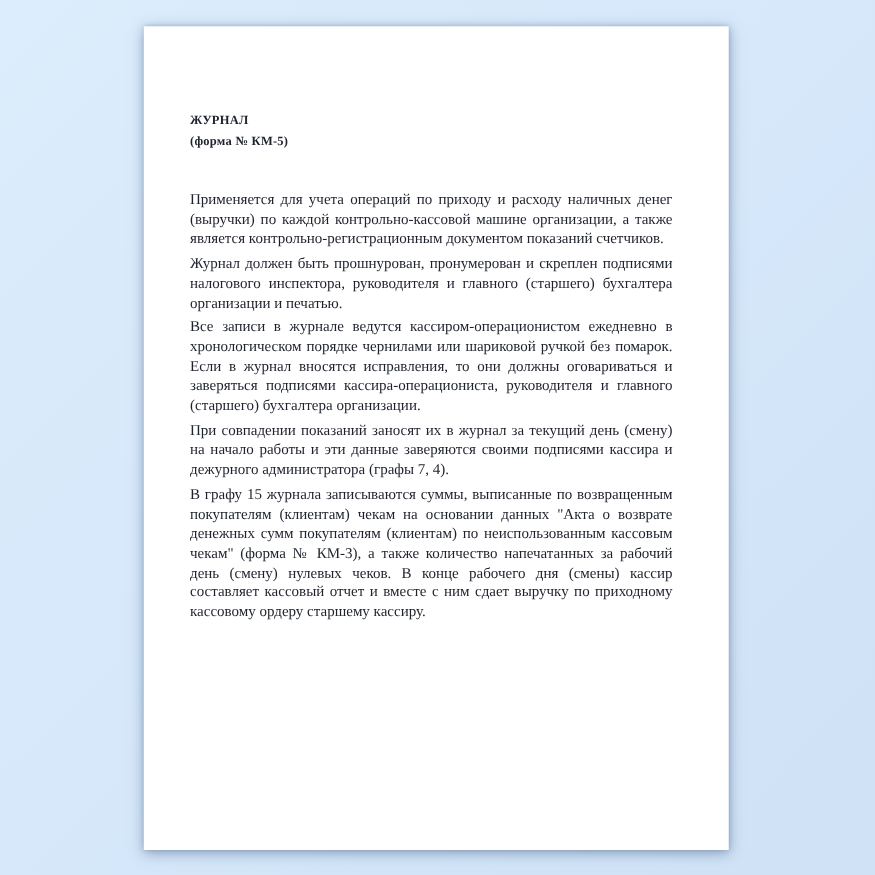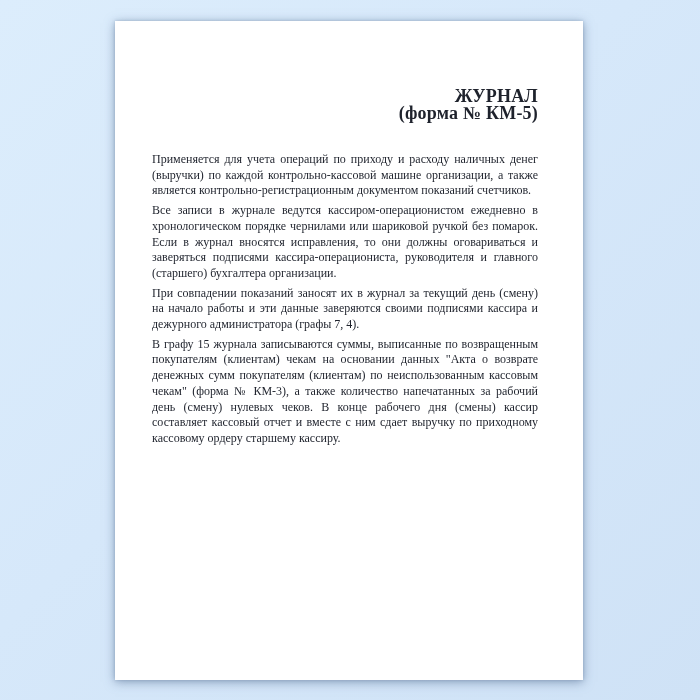--- a/index.html
+++ b/index.html
@@ -24,23 +24,23 @@
     top: 21px;
     width: 468px;
     height: 659px;
     background: #ffffff;
     box-shadow: 0 2px 10px rgba(96, 120, 155, 0.65), 0 0 3px rgba(96, 120, 155, 0.35);
     box-sizing: border-box;
     padding: 67px 45px 0 37px;
     color: #1e222c;
   }
   .doc-title {
-    text-align: right;
+    text-align: left;
     font-weight: bold;
-    font-size: 18px;
+    font-size: 10px;
     line-height: 17px;
     margin: 0 0 30px 0;
     letter-spacing: 0.2px;
   }
   .doc-body p {
     margin: 0 0 4px 0;
     font-size: 12px;
     line-height: 15.7px;
     text-align: justify;
     text-indent: 0;
@@ -51,18 +51,19 @@
 <body>
 
 <div class="stage">
   <div class="paper">
     <div class="doc-title">
       <div>ЖУРНАЛ</div>
       <div>(форма № КМ-5)</div>
     </div>
     <div class="doc-body">
       <p>Применяется для учета операций по приходу и расходу наличных денег (выручки) по каждой контрольно-кассовой машине организации, а также является контрольно-регистрационным документом показаний счетчиков.</p>
+      <p>Журнал должен быть прошнурован, пронумерован и скреплен подписями налогового инспектора, руководителя и главного (старшего) бухгалтера организации и печатью.</p>
       <p>Все записи в журнале ведутся кассиром-операционистом ежедневно в хронологическом порядке чернилами или шариковой ручкой без помарок. Если в журнал вносятся исправления, то они должны оговариваться и заверяться подписями кассира-операциониста, руководителя и главного (старшего) бухгалтера организации.</p>
       <p>При совпадении показаний заносят их в журнал за текущий день (смену) на начало работы и эти данные заверяются своими подписями кассира и дежурного администратора (графы 7, 4).</p>
       <p>В графу 15 журнала записываются суммы, выписанные по возвращенным покупателям (клиентам) чекам на основании данных "Акта о возврате денежных сумм покупателям (клиентам) по неиспользованным кассовым чекам" (форма № КМ-3), а также количество напечатанных за рабочий день (смену) нулевых чеков. В конце рабочего дня (смены) кассир составляет кассовый отчет и вместе с ним сдает выручку по приходному кассовому ордеру старшему кассиру.</p>
     </div>
   </div>
 </div>
 
 </body></html>

